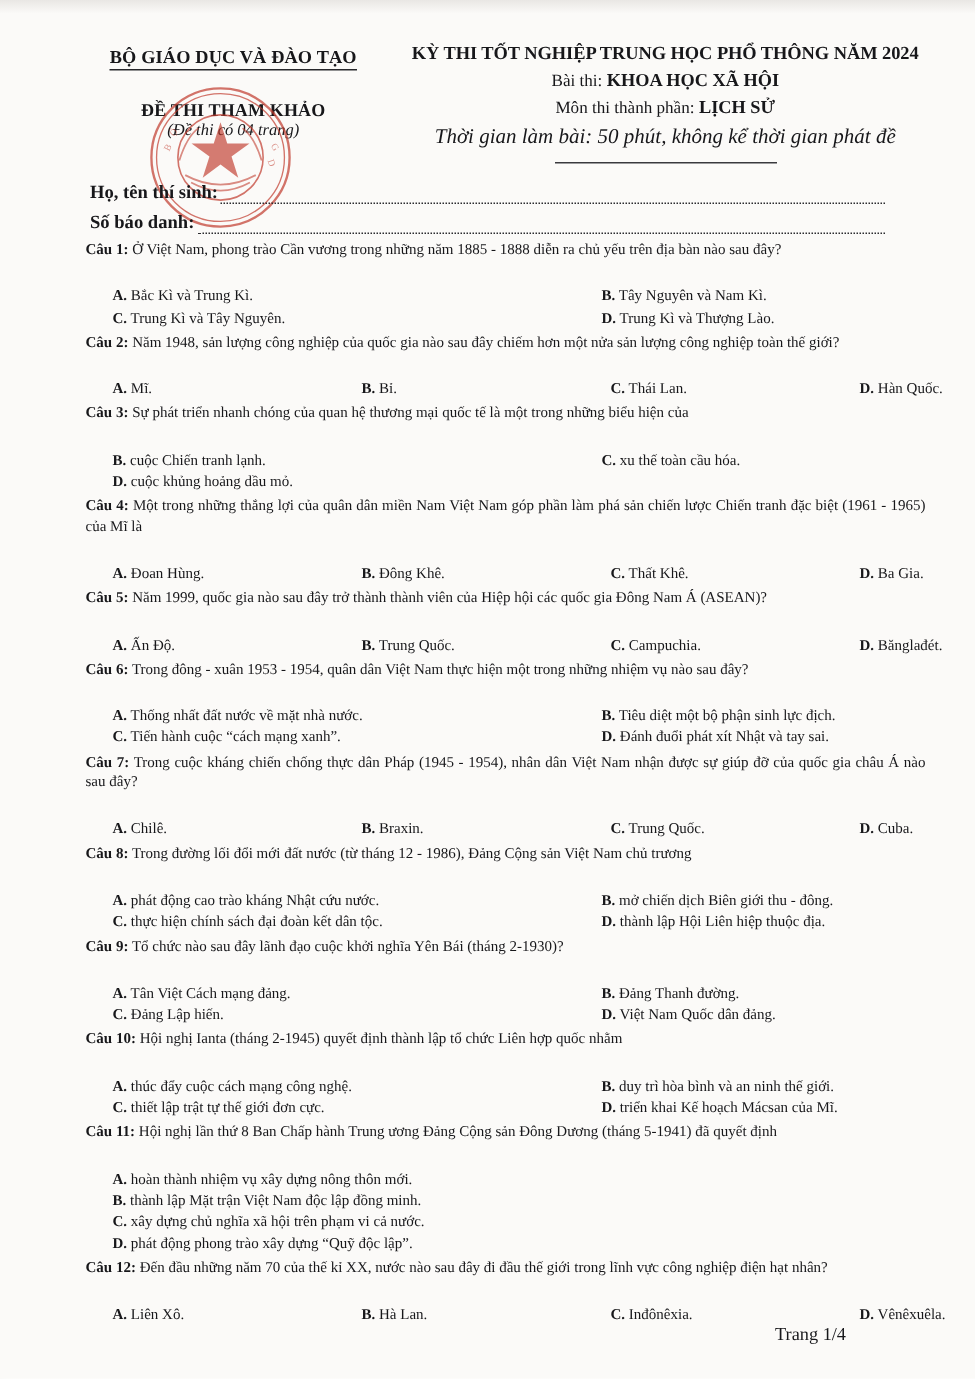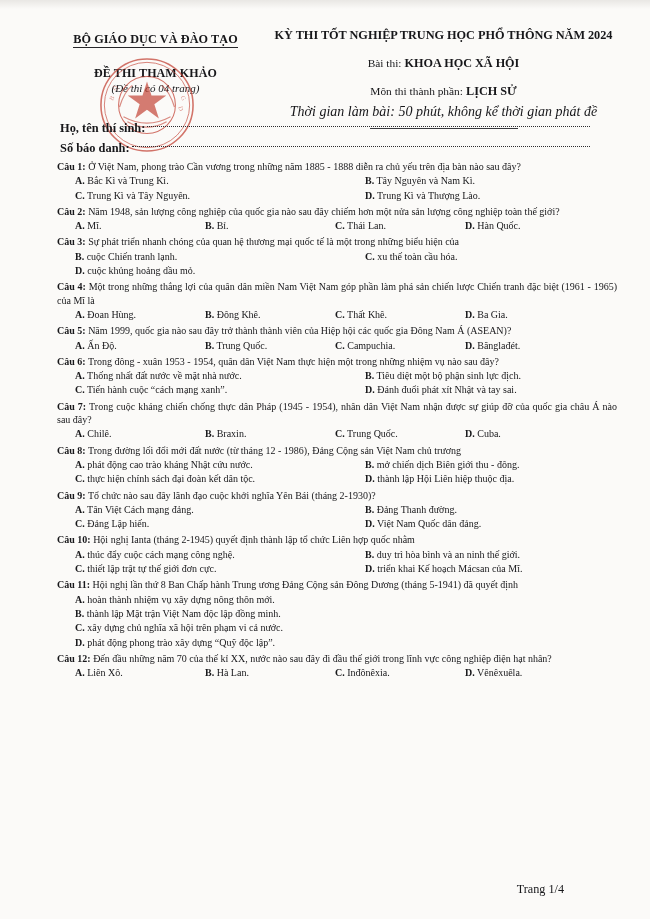--- a/index.html
+++ b/index.html
@@ -76,21 +76,21 @@
   }
   .hdr-title {
     font-weight: bold;
     font-size: 12.3px;
     letter-spacing: -.05px;
     white-space: nowrap;
   }
   .hdr-sub {
     font-weight: bold;
     font-size: 12.2px;
-    margin-top: 12px;
+    margin-top: 2px;
   }
   .hdr-sub .lead { font-weight: normal; font-size: 11.4px; }
   .hdr-time {
     font-style: italic;
     font-size: 14px;
     margin-top: 3px;
   }
   .hdr-rule {
     width: 148px;
     height: 0;
@@ -114,21 +114,21 @@
     position: absolute;
     left: 60px;
     top: 118px;
     width: 530px;
     font-size: 12.4px;
     font-weight: bold;
     line-height: 1.62;
   }
   .cand-row {
     display: flex;
-    align-items: center;
+    align-items: flex-end;
     white-space: nowrap;
   }
   .cand-label { flex: none; }
   .cand-dots {
     flex: 1;
     margin-left: 2px;
     margin-bottom: 2.5px;
     border-bottom: 1.6px dotted #2b2b2f;
     height: 0;
   }
@@ -143,21 +143,21 @@
     font-size: 10px;
     line-height: 1.33;
   }
   .q { margin-bottom: 3.0px; }
   .q-stem {
     text-align: justify;
     text-justify: inter-word;
   }
   .q-num { font-weight: bold; }
 
-  .opts { margin-top: 1px; }
+  .opts { margin-top: 18px; gap: 36px; }
 
   
   .opts.cols2 {
     display: grid;
     grid-template-columns: 290px 1fr;
     row-gap: 1px;
     padding-left: 18px;
   }
   
   .opts.cols4 {

